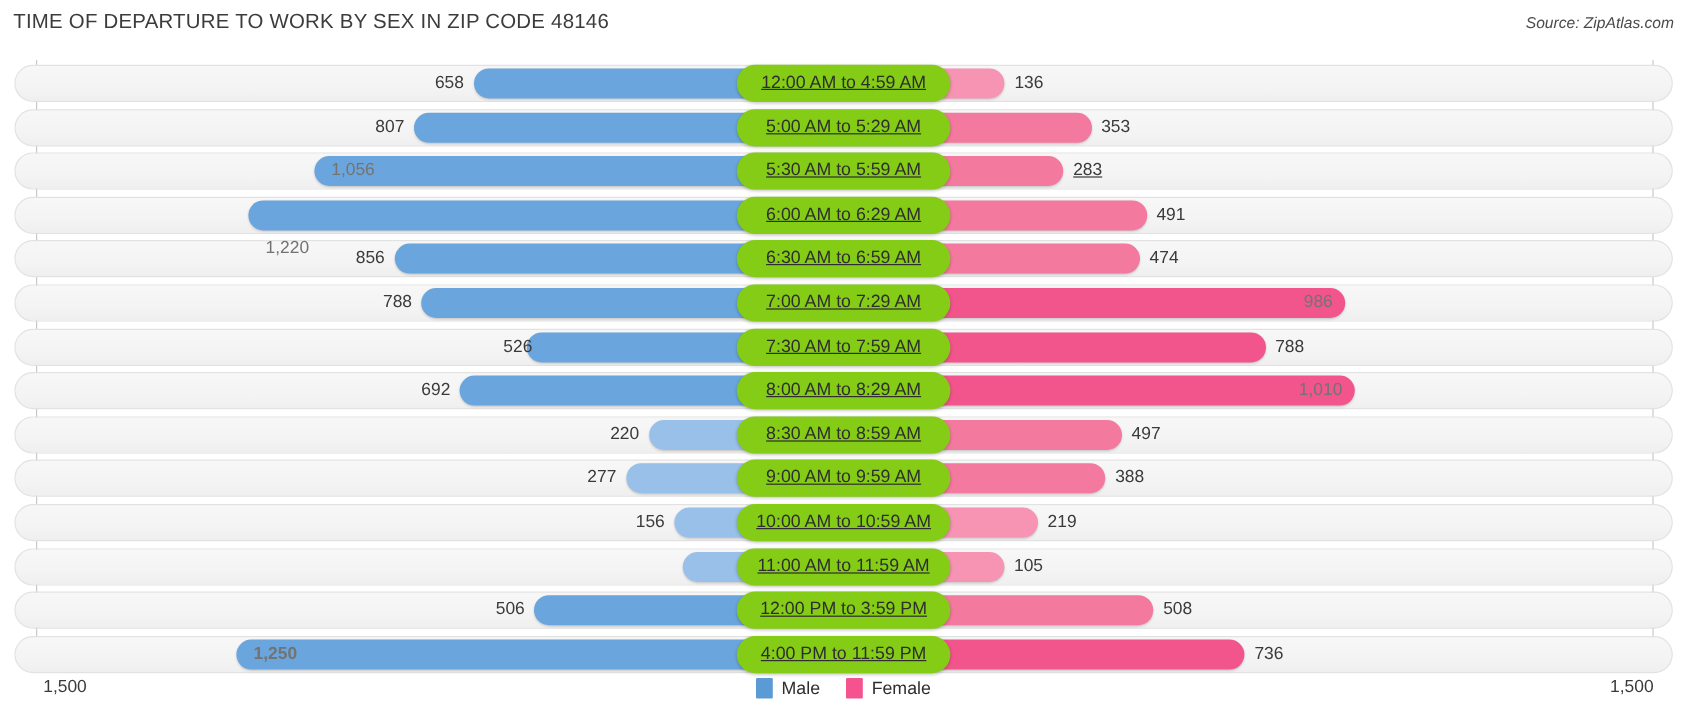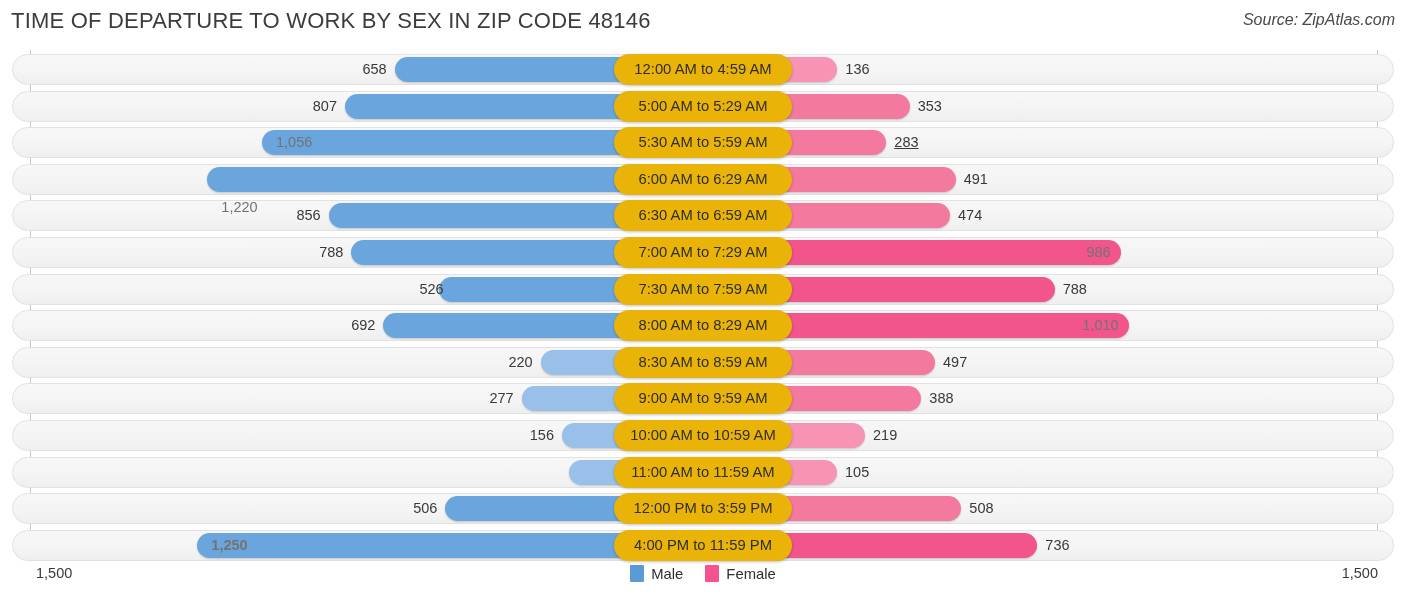--- a/index.html
+++ b/index.html
@@ -17,31 +17,31 @@
     position: relative;
     width: 1406px;
     height: 595px;
   }
 
   
   .chart-title {
     position: absolute;
     left: 11px;
     top: 8px;
-    font-size: 22px;
+    font-size: 17px;
     letter-spacing: 0.2px;
     color: #3c3c3c;
     font-weight: 400;
     white-space: nowrap;
   }
   .chart-source {
     position: absolute;
     right: 11px;
     top: 11px;
-    font-size: 16px;
+    font-size: 13px;
     font-style: italic;
     color: #4a4a4a;
     white-space: nowrap;
   }
 
   
   .gridline {
     position: absolute;
     top: 50px;
     width: 1px;
@@ -113,26 +113,27 @@
   .cat-pill {
     position: absolute;
     left: 614px;
     width: 178px;
     top: 2px;
     height: 31px;
     line-height: 31px;
     text-align: center;
     font-size: 14.8px;
     color: #2e2e2e;
-    background: #eab308;
+    background: #84cc16;
     border-radius: 16px;
     box-shadow: 0 1px 3px rgba(0,0,0,0.25);
     box-sizing: border-box;
     z-index: 4;
     white-space: nowrap;
+    text-decoration: underline;
   }
 
   
   .axis-label {
     position: absolute;
     bottom: 14px;
     font-size: 14.5px;
     color: #3a3a3a;
     white-space: nowrap;
   }

